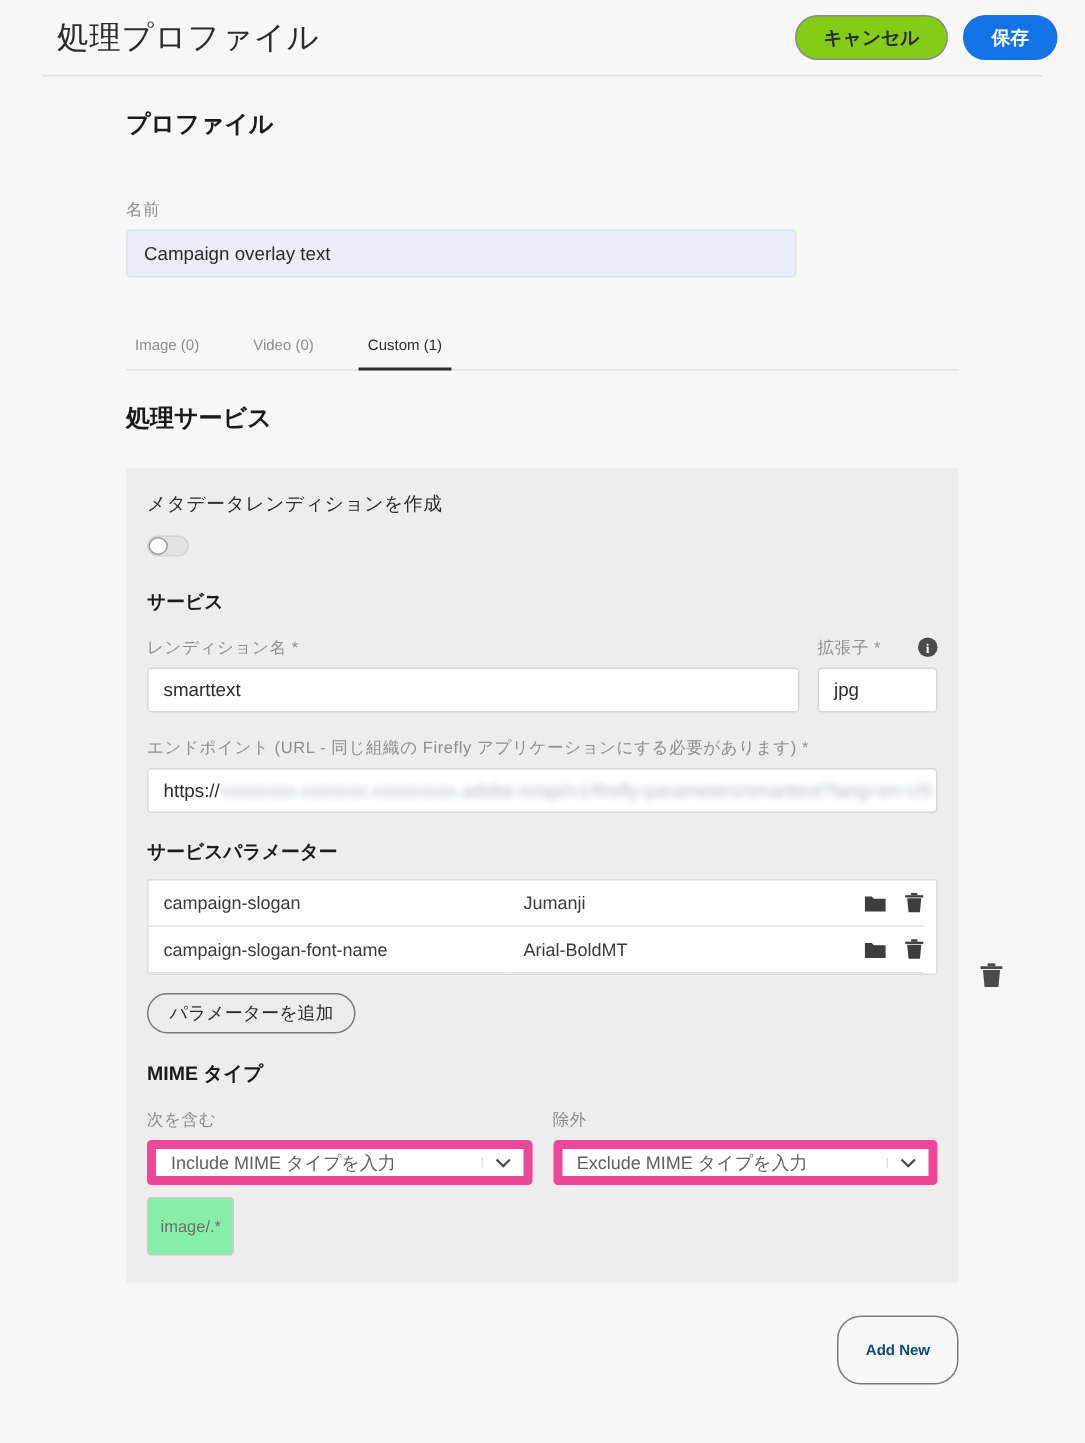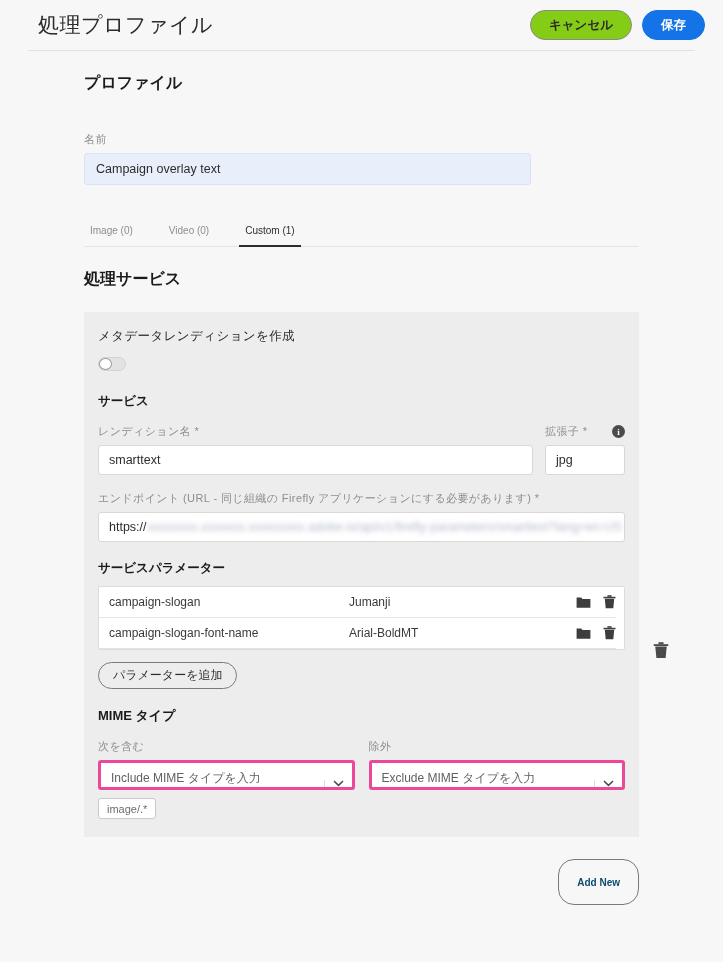--- a/index.html
+++ b/index.html
@@ -277,24 +277,24 @@
     color: #1b1b1b;
   }
   .mime-row {
     display: flex;
     gap: 14px;
     margin-top: 14px;
   }
   .mime-col { flex: 1; }
   .combo {
     display: flex;
-    align-items: flex-end;
+    align-items: center;
     height: 30px;
     background: #ffffff;
-    border: 3px solid #ec4899;
+    border: 6px solid #ec4899;
     border-radius: 3px;
     overflow: hidden;
   }
   .combo .value {
     flex: 1;
     display: flex;
     align-items: center;
     padding: 0 10px;
     font-size: 12px;
     color: #606060;
@@ -304,25 +304,25 @@
     border-left: 1px solid #e0e0e0;
     display: flex;
     align-items: center;
     justify-content: center;
     cursor: pointer;
   }
   .tag {
     margin-top: 8px;
     display: inline-flex;
     align-items: center;
-    height: 21px;
+    height: 39px;
     padding: 0 8px;
     border: 1px solid #c9c9c9;
     border-radius: 3px;
-    background: #ffffff;
+    background: #86efac;
     font-size: 11px;
     color: #6d6d6d;
   }
 
   .card-trash {
     margin-left: 14px;
     margin-top: 330px;
     cursor: pointer;
   }
 

